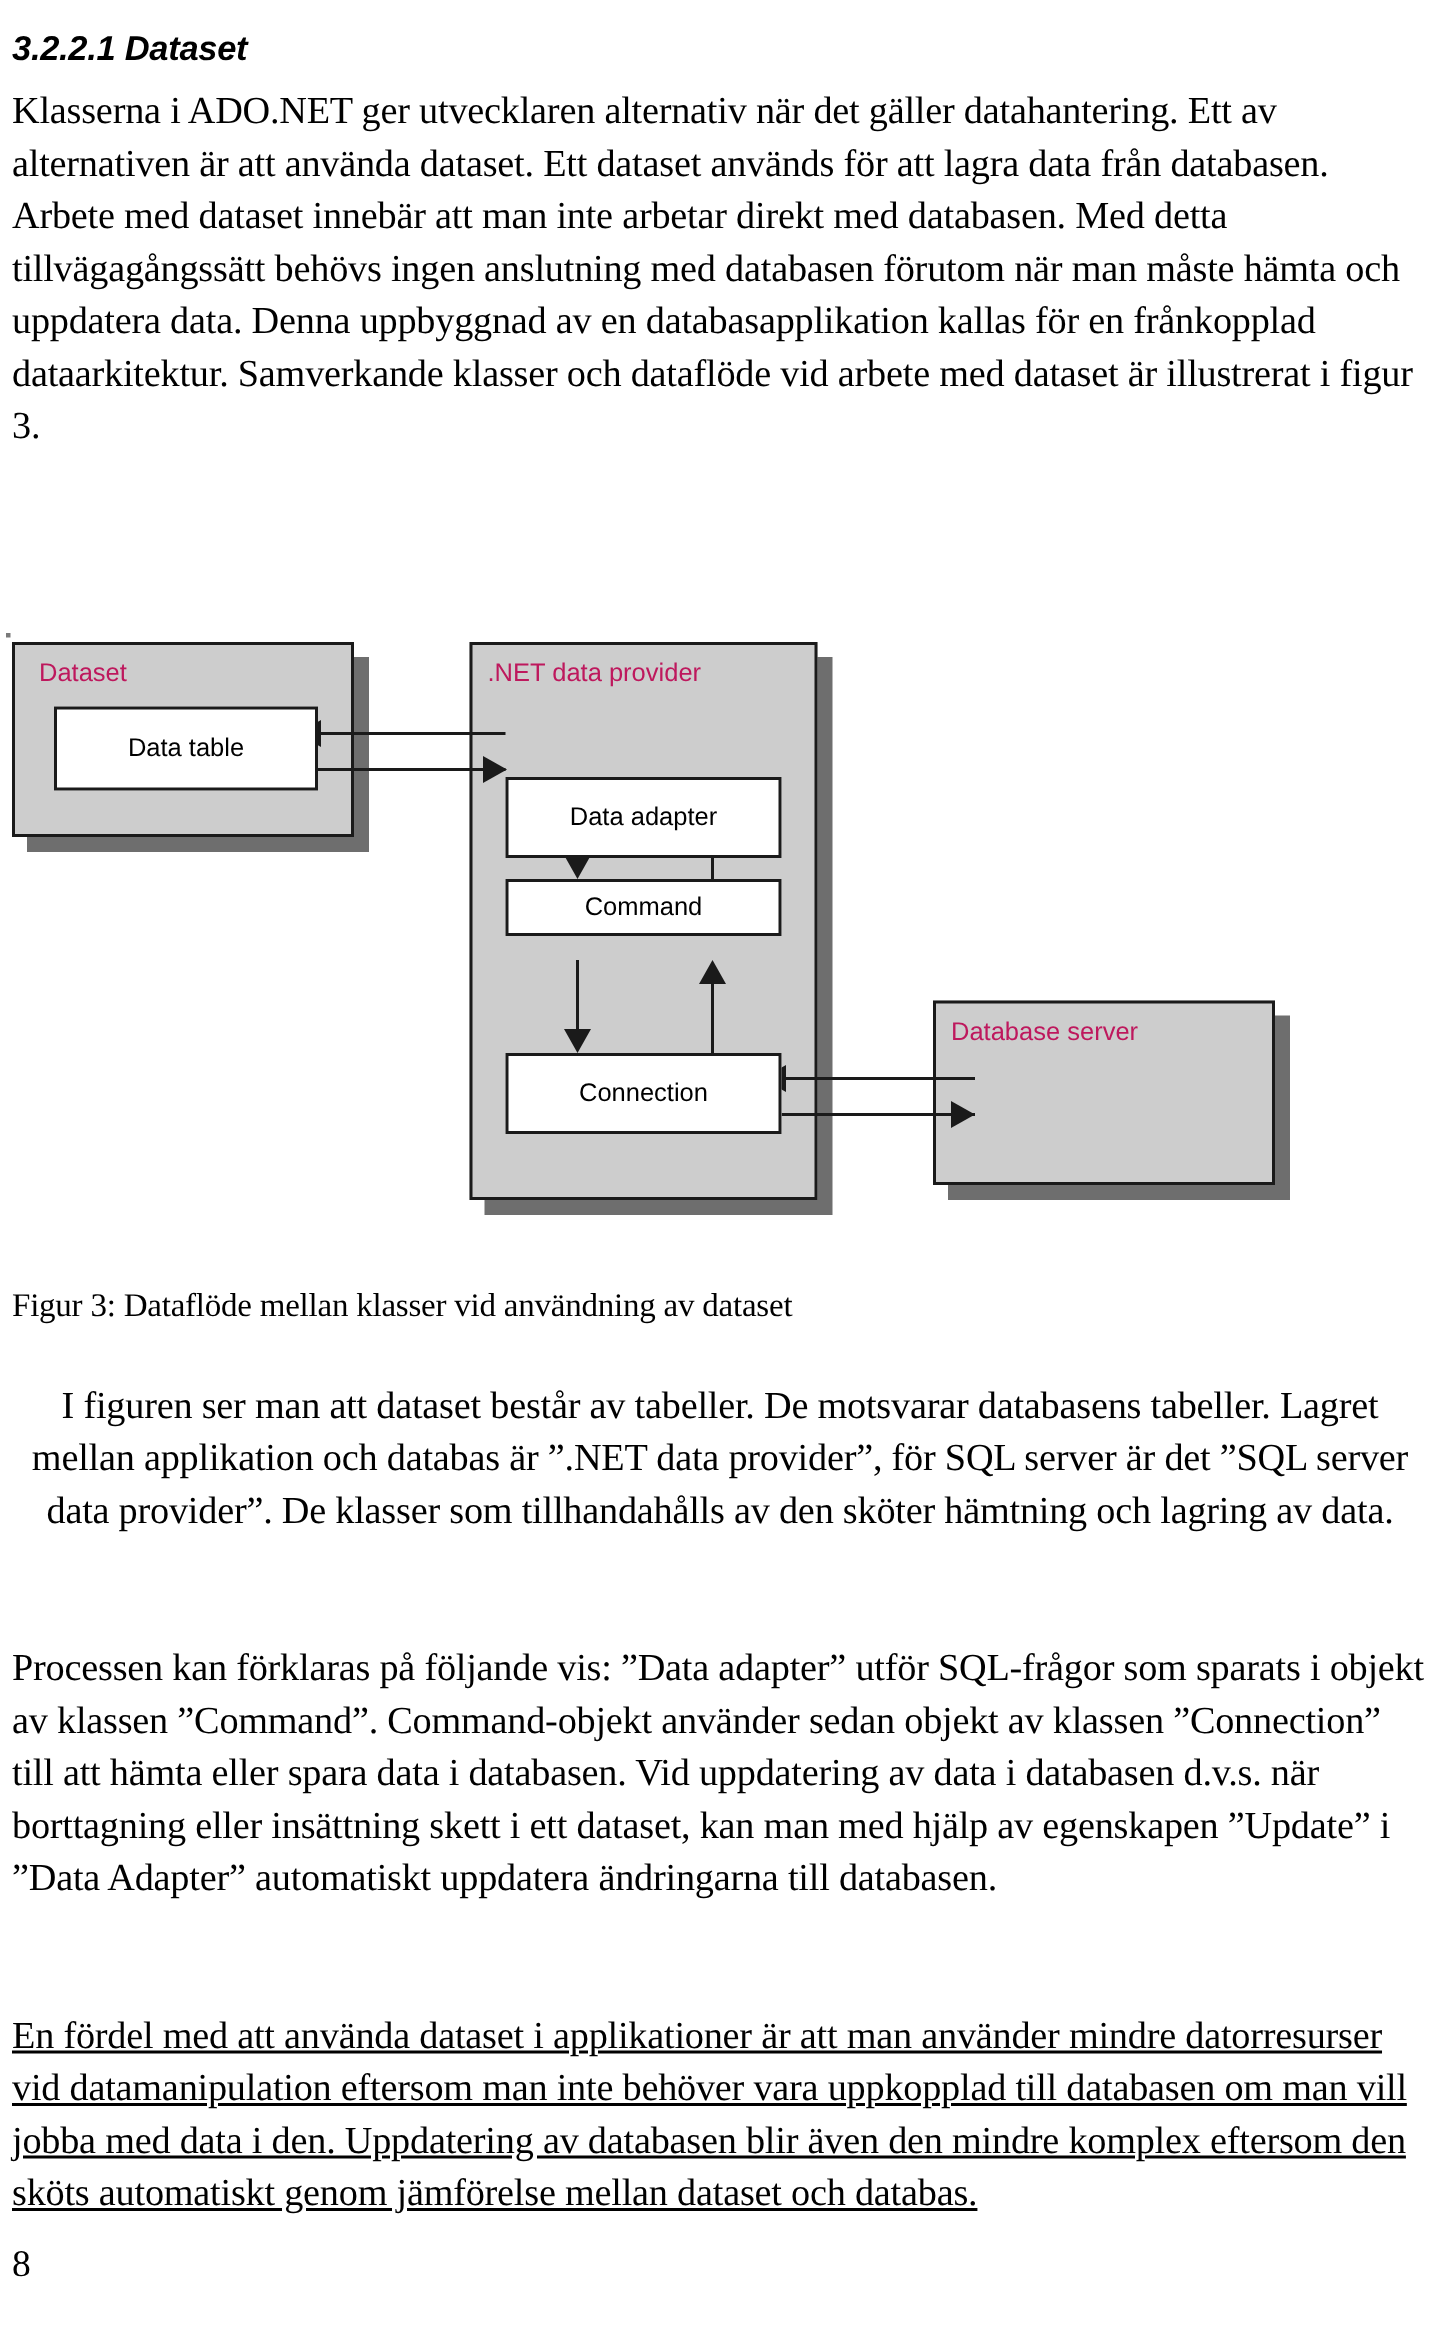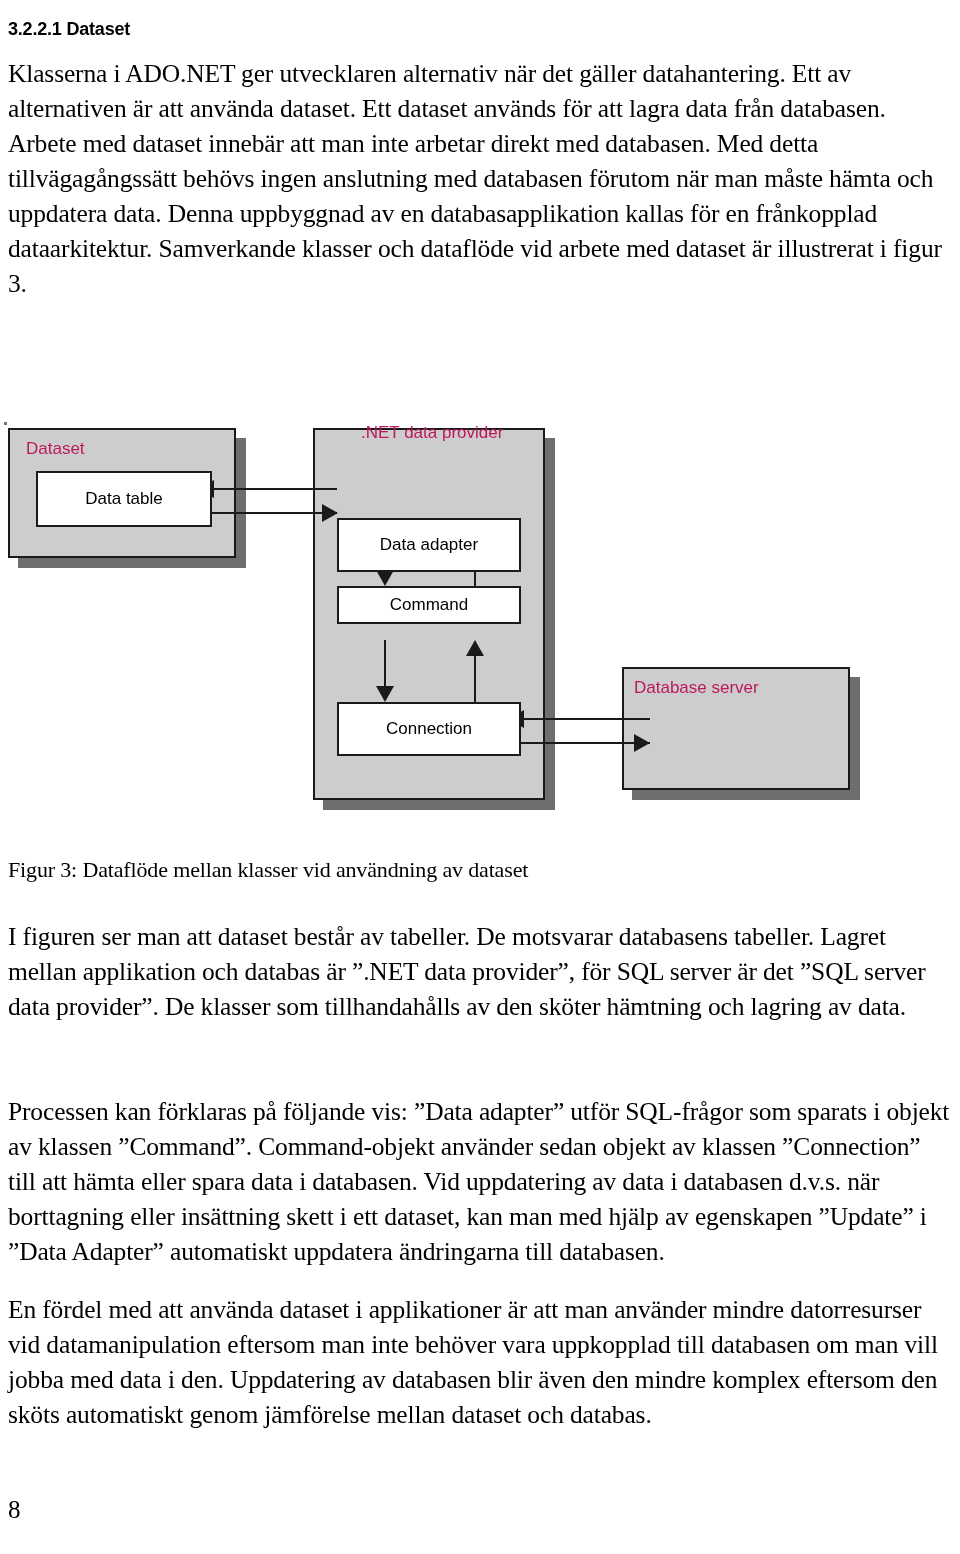--- a/index.html
+++ b/index.html
@@ -24,40 +24,41 @@
     padding: 0;
   }
 
   
   .heading {
     position: absolute;
     left: 8px;
     top: 2px;
     font-family: "Liberation Sans", "DejaVu Sans", sans-serif;
     font-weight: bold;
-    font-size: 18px;
+    font-style: italic;
+    font-size: 23px;
     line-height: 30px;
     letter-spacing: -0.2px;
   }
 
   
   .para {
     position: absolute;
     font-family: "Liberation Serif", "DejaVu Serif", serif;
     font-size: 25.5px;
     line-height: 35px;
     text-align: left;
     letter-spacing: -0.15px;
   }
 
   #para-intro  { left: 8px; top: 30px;   width: 944px; }
   #caption     { left: 8px; top: 833px;  width: 944px; font-size: 22px; line-height: 30px; }
-  #para-figure { left: 8px; top: 893px;  width: 944px; }
+  #para-figure { left: 8px; top: 893px;  width: 944px; text-align: center; }
   #para-process{ left: 8px; top: 1068px; width: 944px; }
-  #para-benefit{ left: 8px; top: 1266px; width: 944px; }
+  #para-benefit{ left: 8px; top: 1313px; width: 944px; text-decoration: underline; }
 
   .page-number {
     position: absolute;
     left: 8px;
     top: 1495px;
     font-family: "Liberation Serif", "DejaVu Serif", serif;
     font-size: 25px;
     line-height: 30px;
   }
 
@@ -114,21 +115,21 @@
 
   
   #panel-dataset        { left: 8px;  top: 13px;  width: 228px; height: 130px; }
   #panel-dataset-shadow { left: 18px; top: 23px;  width: 228px; height: 130px; }
   #panel-provider        { left: 313px; top: 13px; width: 232px; height: 372px; }
   #panel-provider-shadow { left: 323px; top: 23px; width: 232px; height: 372px; }
   #panel-dbserver        { left: 622px; top: 252px; width: 228px; height: 123px; }
   #panel-dbserver-shadow { left: 632px; top: 262px; width: 228px; height: 123px; }
 
   #label-dataset  { left: 26px;  top: 24px; }
-  #label-provider { left: 325px; top: 8px; margin-left: 36px; }
+  #label-provider { left: 325px; top: 24px; }
   #label-dbserver { left: 634px; top: 263px; }
 
   
   #node-datatable  { left: 36px;  top: 56px;  width: 176px; height: 56px; }
   #node-adapter    { left: 337px; top: 56px;  width: 184px; height: 54px; margin-top: 47px; }
   #node-command    { left: 337px; top: 171px; width: 184px; height: 38px; }
   #node-connection { left: 337px; top: 287px; width: 184px; height: 54px; }
   #node-database   { left: 650px; top: 293px; width: 176px; height: 56px; }
 
   

